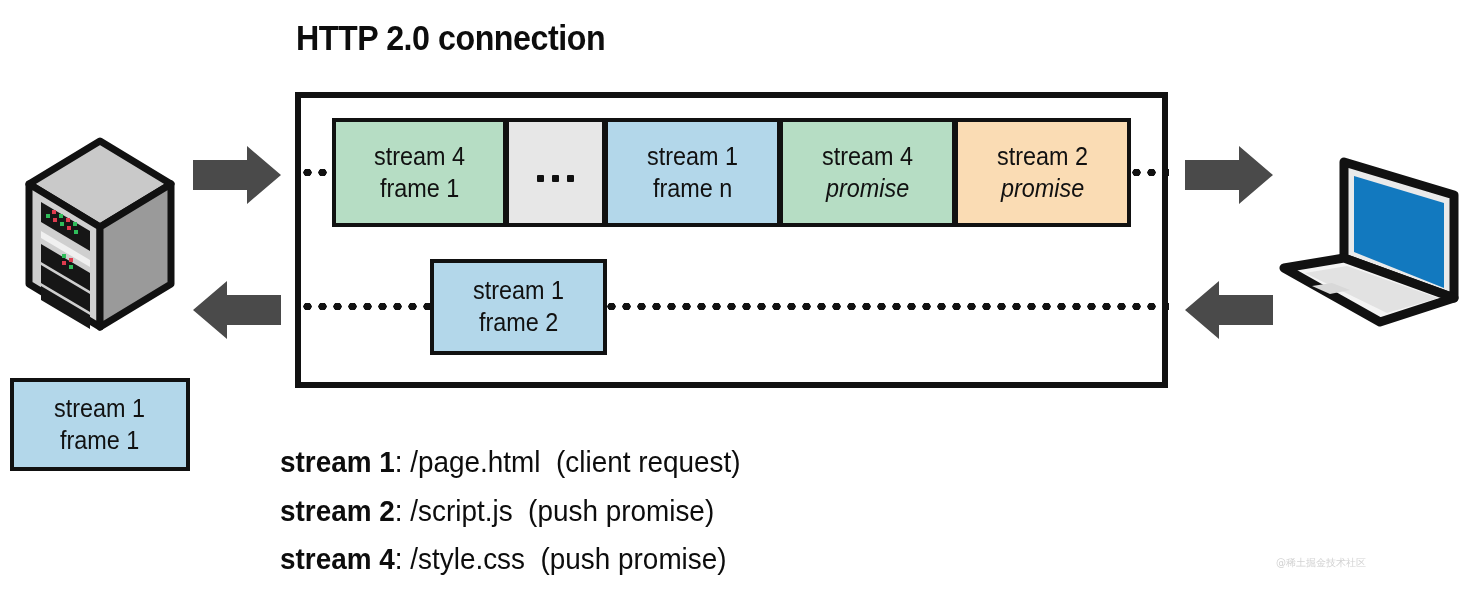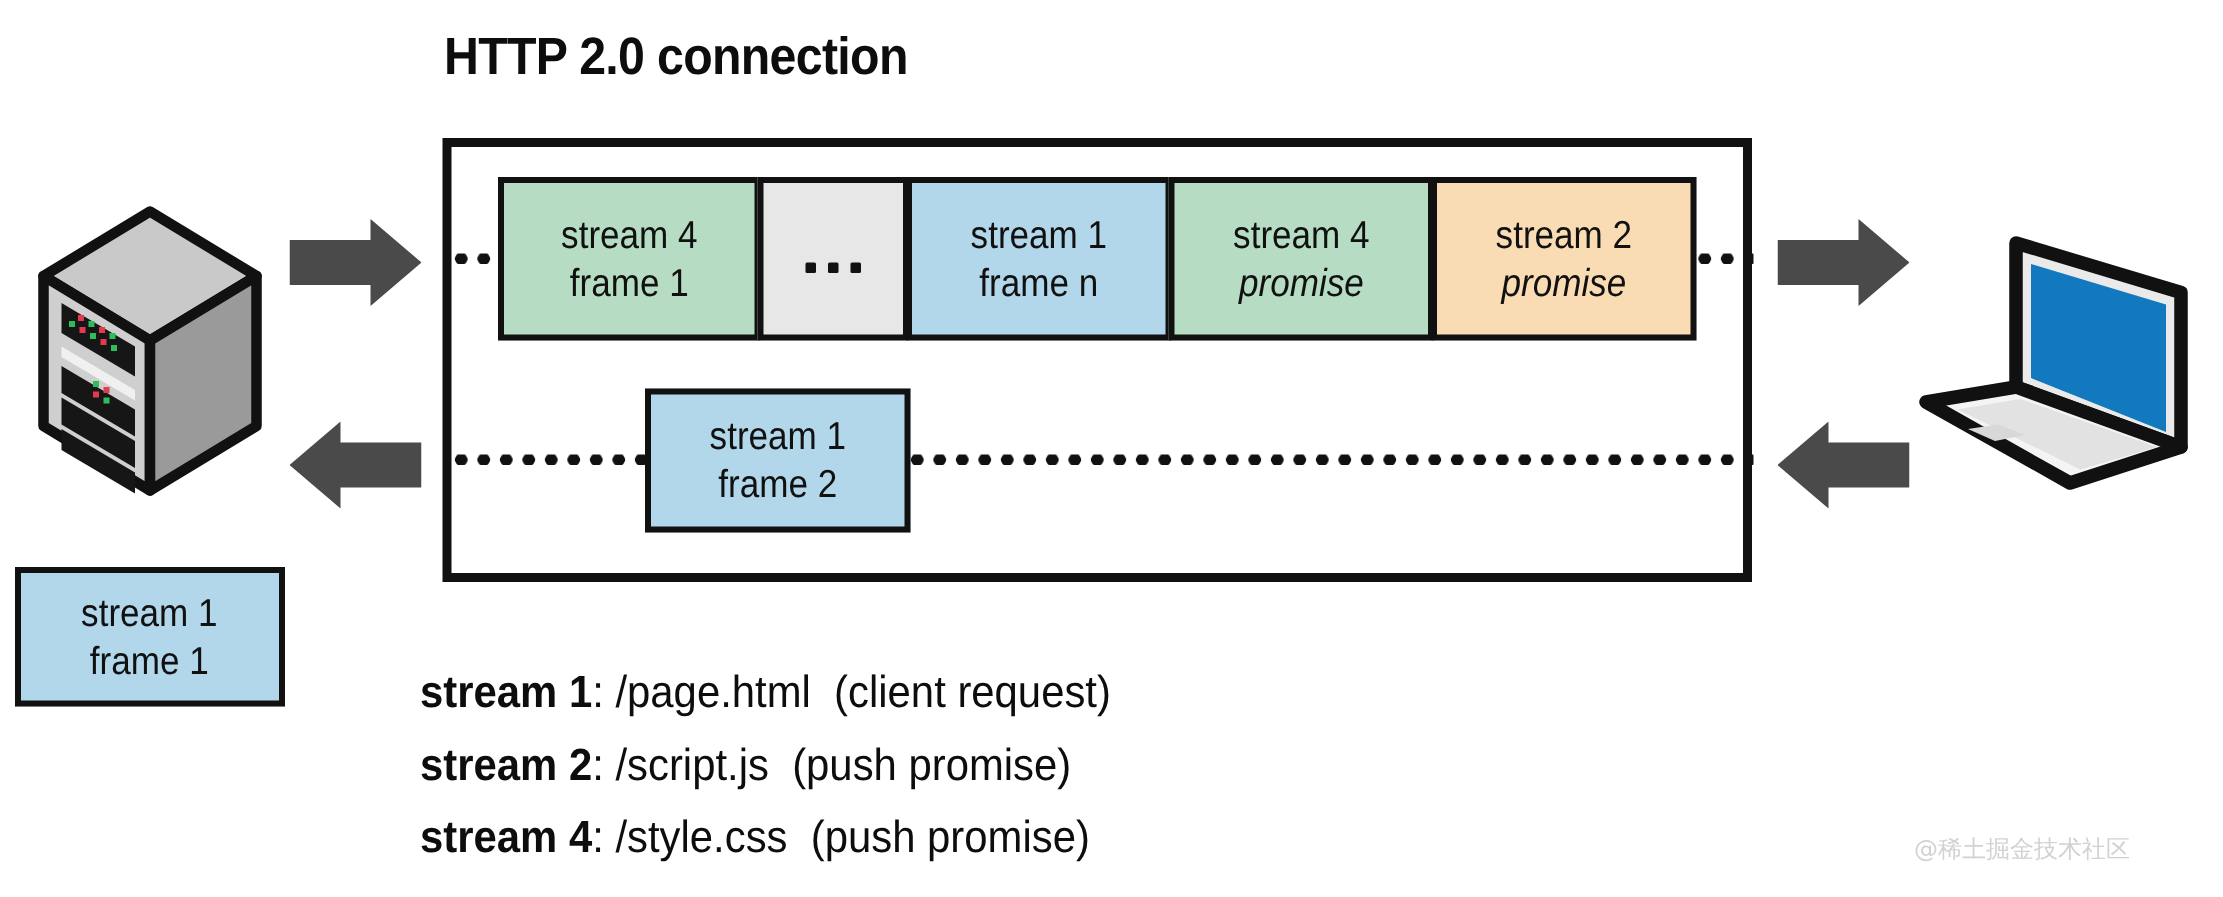--- a/index.html
+++ b/index.html
@@ -85,21 +85,21 @@
   .legend{position:absolute;left:280px;top:438px;}
   .legend-line{
     font-size:30px;color:#0d0d0d;line-height:1.62;white-space:nowrap;
     transform:scaleX(.93);transform-origin:left center;
   }
   .legend-line .st{font-weight:bold;}
 
   
   .watermark{
     position:absolute;left:1276px;top:556px;
-    font-size:16px;color:#d2d2d2;white-space:nowrap;
+    font-size:10px;color:#d2d2d2;white-space:nowrap;
     font-family:"DejaVu Sans", sans-serif;
   }
 </style>
 </head>
 <body>
 
 <div id="stage">
 
   <div class="title">HTTP 2.0 connection</div>
 

